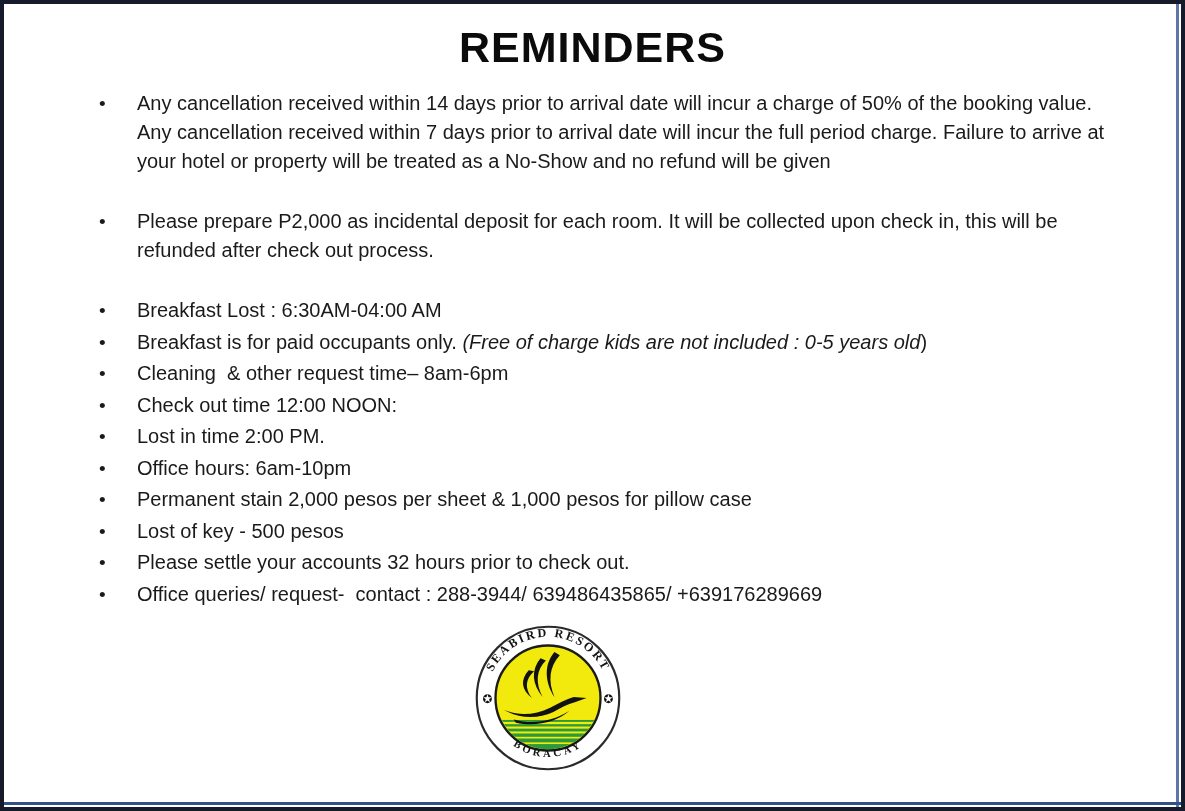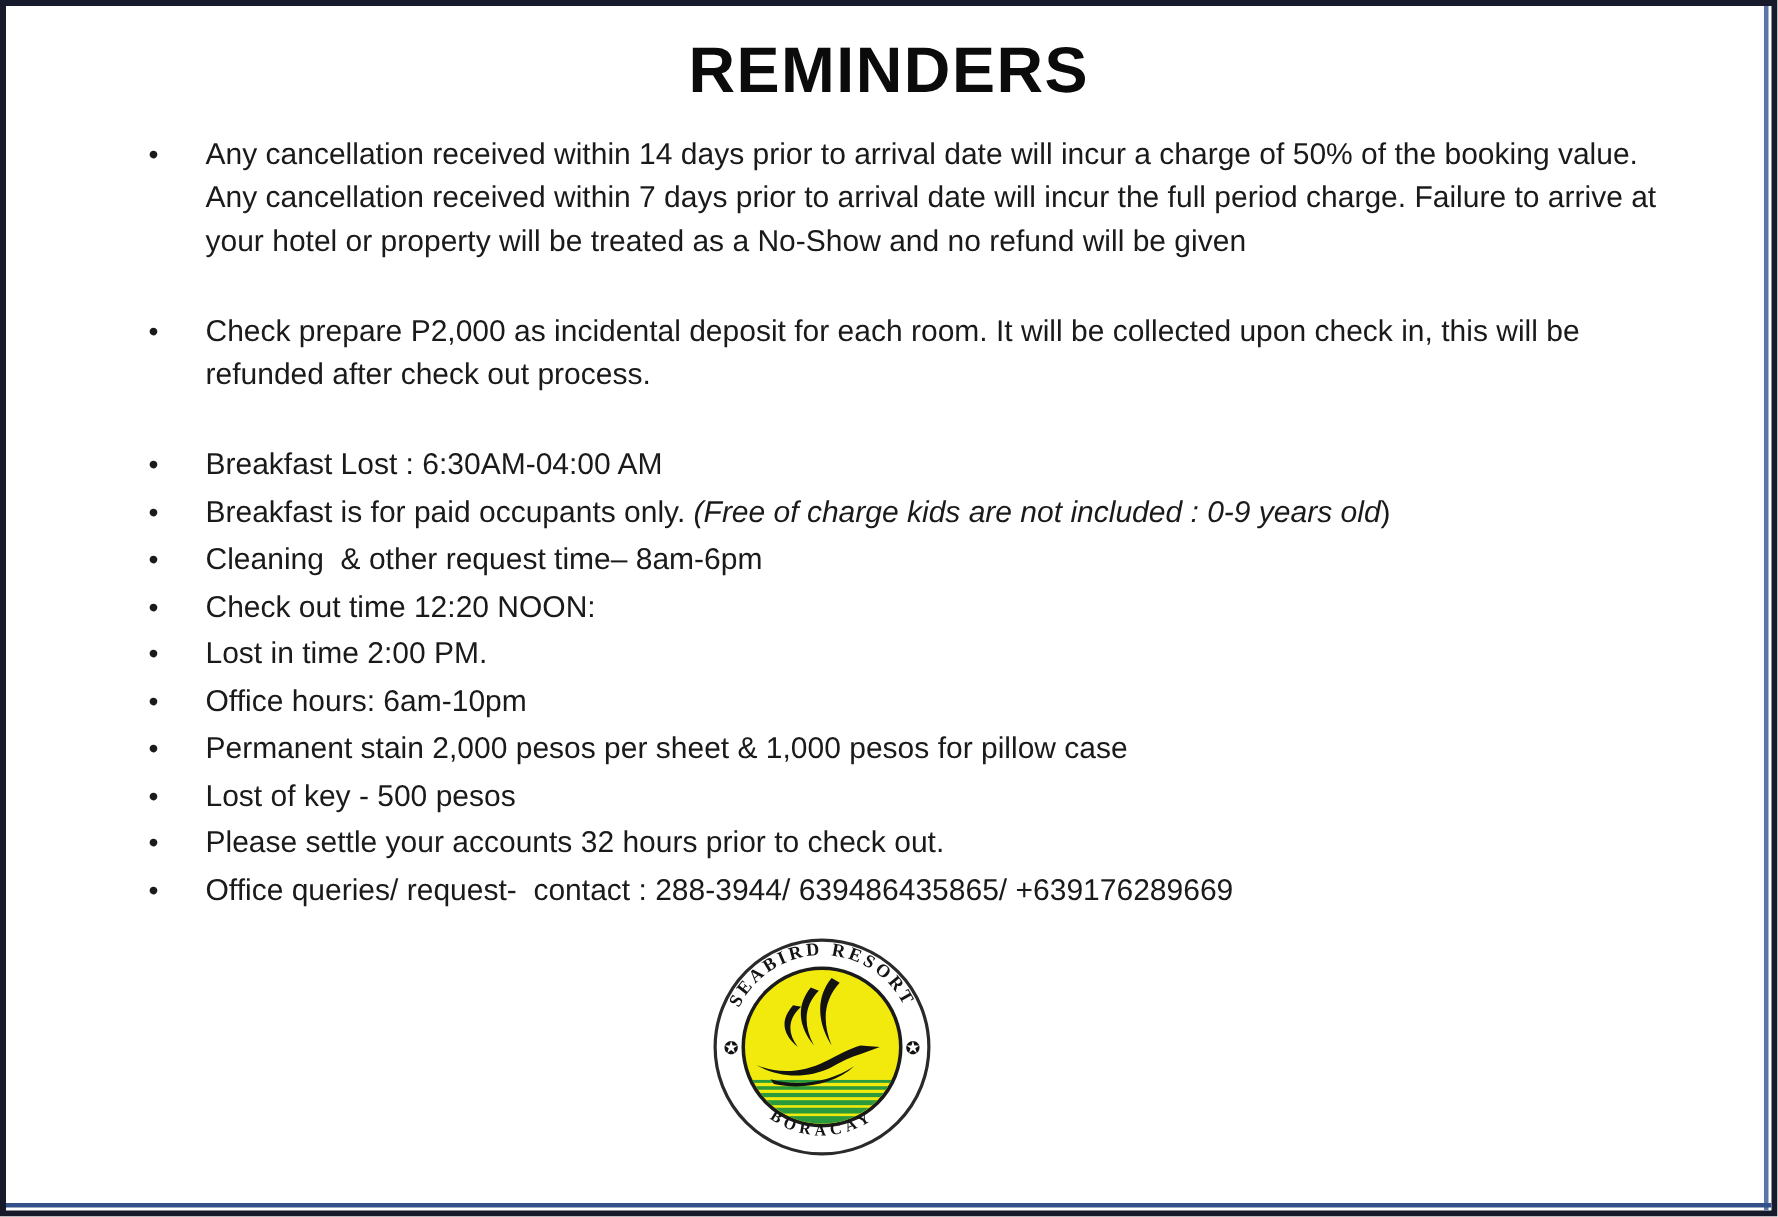--- a/index.html
+++ b/index.html
@@ -68,37 +68,37 @@
 
   <h1 class="title">REMINDERS</h1>
 
   <div class="bullets" id="bullets">
       <div class="bullet-row gap-after">
         <span class="bullet-marker">•</span>
         <div class="bullet-text"><span class="seg-normal">Any cancellation received within 14 days prior to arrival date will incur a charge of 50% of the booking value. Any cancellation received within 7 days prior to arrival date will incur the full period charge. Failure to arrive at your hotel or property will be treated as a No-Show and no refund will be given</span></div>
       </div>
       <div class="bullet-row gap-after">
         <span class="bullet-marker">•</span>
-        <div class="bullet-text"><span class="seg-normal">Check prepare </span><span class="seg-bold">P2,000 as incidental deposit for each room</span><span class="seg-normal">. It will be collected upon check in, this will be refunded after check out process.</span></div>
+        <div class="bullet-text"><span class="seg-normal">Please prepare </span><span class="seg-bold">P2,000 as incidental deposit for each room</span><span class="seg-normal">. It will be collected upon check in, this will be refunded after check out process.</span></div>
       </div>
       <div class="bullet-row">
         <span class="bullet-marker">•</span>
         <div class="bullet-text"><span class="seg-bold">Breakfast Lost : </span><span class="seg-normal">6:30AM-04:00 AM</span></div>
       </div>
       <div class="bullet-row">
         <span class="bullet-marker">•</span>
-        <div class="bullet-text"><span class="seg-bold">Breakfast is for paid occupants only</span><span class="seg-normal">. </span><span class="seg-italic">(Free of charge kids are not included : 0-9 years old</span><span class="seg-normal">)</span></div>
+        <div class="bullet-text"><span class="seg-bold">Breakfast is for paid occupants only</span><span class="seg-normal">. </span><span class="seg-italic">(Free of charge kids are not included : 0-5 years old</span><span class="seg-normal">)</span></div>
       </div>
       <div class="bullet-row">
         <span class="bullet-marker">•</span>
         <div class="bullet-text"><span class="seg-bold">Cleaning  &amp; other request time</span><span class="seg-normal">– 8am-6pm</span></div>
       </div>
       <div class="bullet-row">
         <span class="bullet-marker">•</span>
-        <div class="bullet-text"><span class="seg-bold">Check out time</span><span class="seg-normal"> 12:20 NOON:</span></div>
+        <div class="bullet-text"><span class="seg-bold">Check out time</span><span class="seg-normal"> 12:00 NOON:</span></div>
       </div>
       <div class="bullet-row">
         <span class="bullet-marker">•</span>
         <div class="bullet-text"><span class="seg-bold">Lost in time</span><span class="seg-normal"> 2:00 PM.</span></div>
       </div>
       <div class="bullet-row">
         <span class="bullet-marker">•</span>
         <div class="bullet-text"><span class="seg-bold">Office hours</span><span class="seg-normal">: 6am-10pm</span></div>
       </div>
       <div class="bullet-row">

